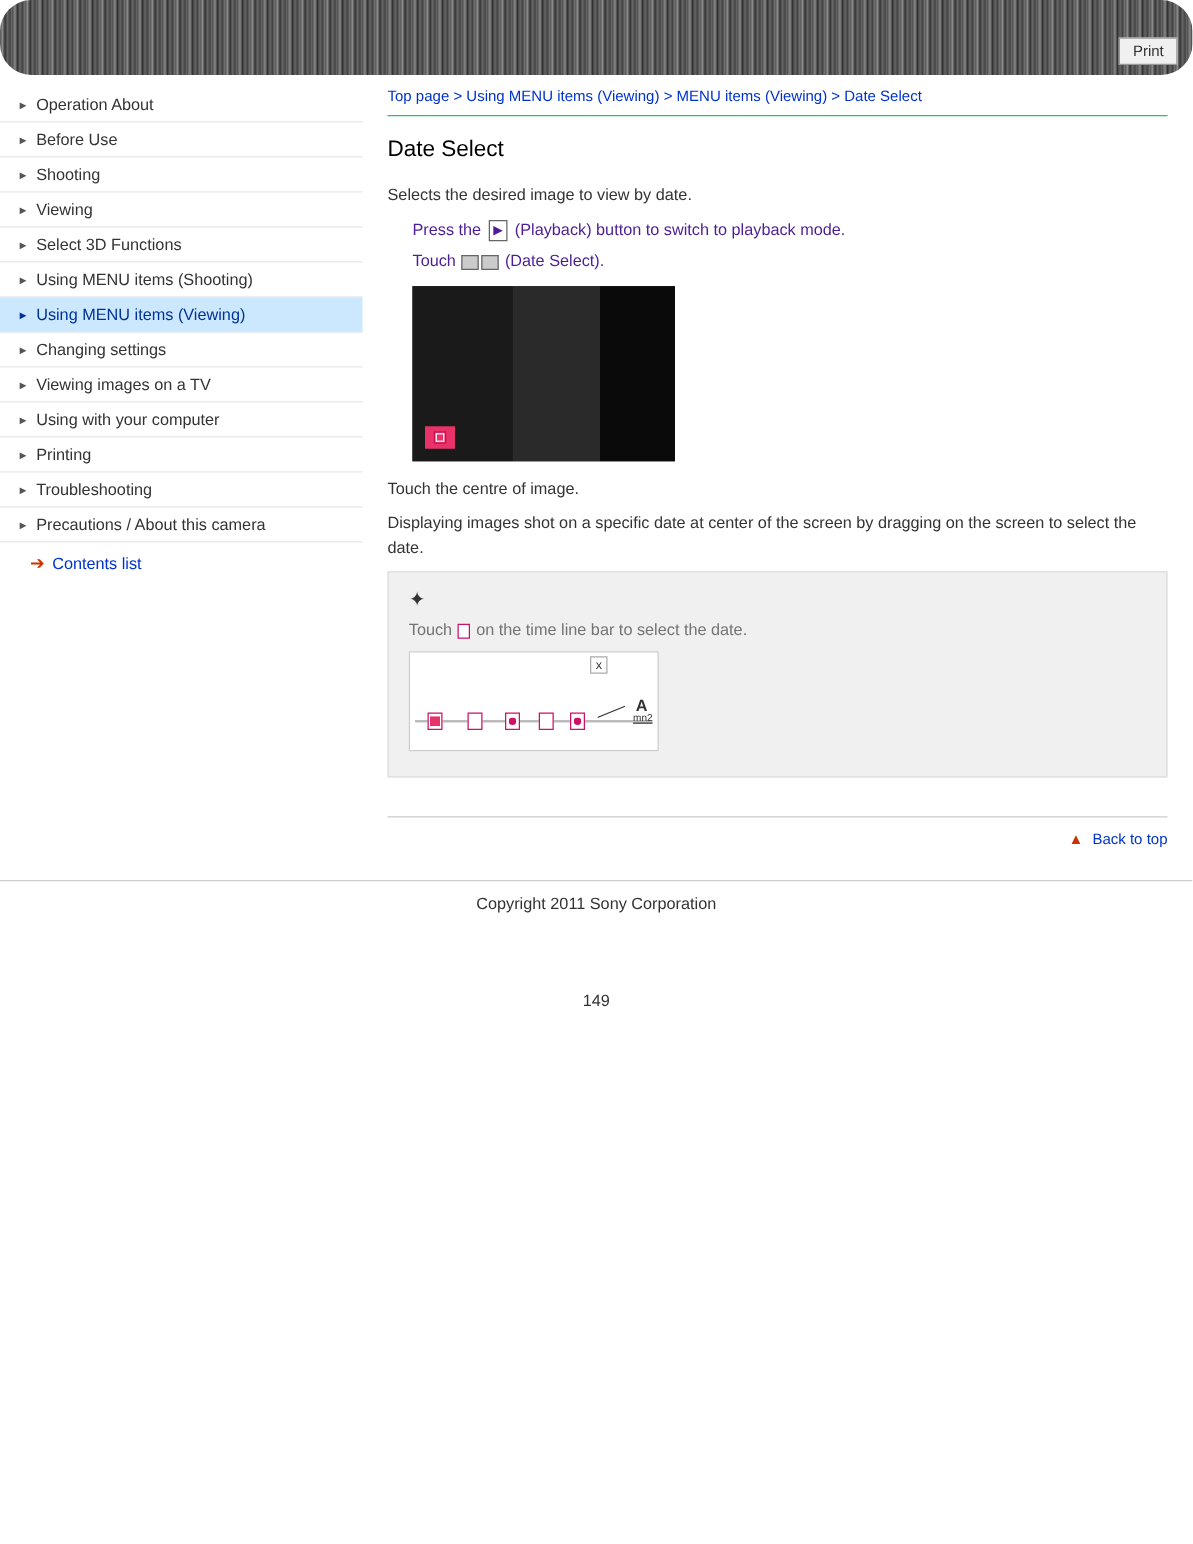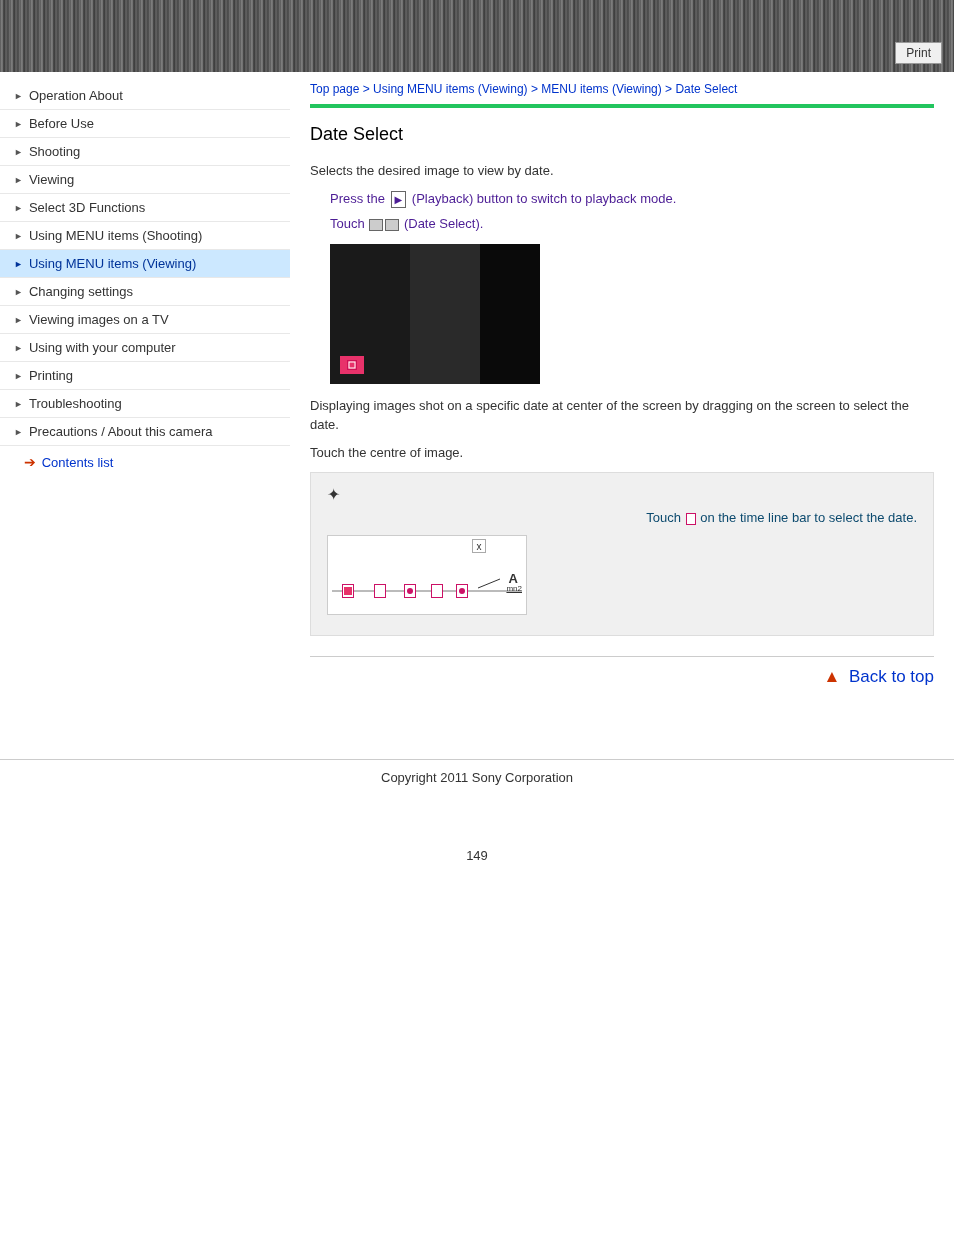--- a/index.html
+++ b/index.html
@@ -1,26 +1,27 @@
 <!DOCTYPE html>
 <html><head>
   <meta charset="utf-8">
   <style>
     * { margin: 0; padding: 0; box-sizing: border-box; }
     body { font-family: Arial, sans-serif; font-size: 13px; color: #333; background: #fff; width: 954px; }
 
     
     .header-bar {
       width: 100%;
-      height: 72px;
+      height: 60px;
       background: repeating-linear-gradient(
         90deg,
         #555 0px, #888 2px, #333 4px, #666 6px, #444 8px, #777 10px
       );
       position: relative;
+      border-radius: 25px;
     }
     .print-button {
       position: absolute;
       right: 12px;
       bottom: 8px;
       background: #f0f0f0;
       border: 1px solid #999;
       padding: 3px 10px;
       font-size: 12px;
       cursor: pointer;
@@ -80,21 +81,21 @@
     .content-area {
       flex: 1;
       padding: 0 20px 20px 20px;
     }
 
     
     .breadcrumb {
       padding: 10px 0 8px 0;
       font-size: 12px;
       color: #0033cc;
-      border-bottom: 4px solid #22c55e;
+      border-bottom: 1px solid #22c55e;
       margin-bottom: 16px;
     }
     .breadcrumb a {
       color: #0033cc;
       text-decoration: none;
     }
     .breadcrumb span {
       color: #0033cc;
     }
 
@@ -191,23 +192,22 @@
       border: 1px solid #ddd;
       padding: 12px 16px;
       margin: 10px 0;
     }
     .tip-icon {
       font-size: 16px;
       margin-bottom: 6px;
     }
     .tip-text {
       font-size: 13px;
-      color: #0c4a6e;
+      color: #737373;
       margin-bottom: 10px;
-      text-align: right;
     }
 
     
     .timeline-container {
       margin: 8px 0;
       width: 200px;
       height: 80px;
       border: 1px solid #ccc;
       background: #fff;
       position: relative;
@@ -224,38 +224,37 @@
       display: flex;
       align-items: center;
       justify-content: center;
       cursor: pointer;
     }
 
     
     .back-to-top {
       text-align: right;
       padding: 10px 0 6px 0;
-      font-size: 17px;
+      font-size: 12px;
       color: #0033cc;
       cursor: pointer;
       border-top: 1px solid #ccc;
-      margin-top: 20px;
+      margin-top: 31px;
     }
     .back-to-top .triangle {
       color: #cc3300;
       margin-right: 4px;
     }
 
     .page-footer {
       text-align: center;
       font-size: 13px;
       color: #333;
       padding: 10px 0 16px 0;
       border-top: 1px solid #ccc;
-      margin-top: 46px;
     }
 
     .page-number {
       text-align: center;
       font-size: 13px;
       color: #333;
       padding: 8px 0;
       margin-top: 39px;
     }
   </style>
@@ -360,23 +359,23 @@
       <div class="playback-icon">
         <div class="playback-icon-inner">
           <svg width="8" height="8" viewBox="0 0 8 8">
               <rect width="8" height="8" fill="#e8326a"></rect>
               <rect x="1" y="1" width="6" height="6" fill="none" stroke="#fff" stroke-width="1"></rect>
             </svg>
         </div>
       </div>
     </div>
 
+    <p class="content-text">Touch the centre of image.</p>
+
     <p class="content-text">Displaying images shot on a specific date at center of the screen by dragging on the screen to select the date.</p>
-
-    <p class="content-text">Touch the centre of image.</p>
 
     <div class="tip-box">
       <div class="tip-icon">✦</div>
       <p class="tip-text">
         Touch 
         <span style="display:inline-block;border:1px solid #cc1166;width:10px;height:12px;vertical-align:middle;margin:0 1px;background:#fff;"></span>
         on the time line bar to select the date.
       </p>
 
       <div class="timeline-container">

